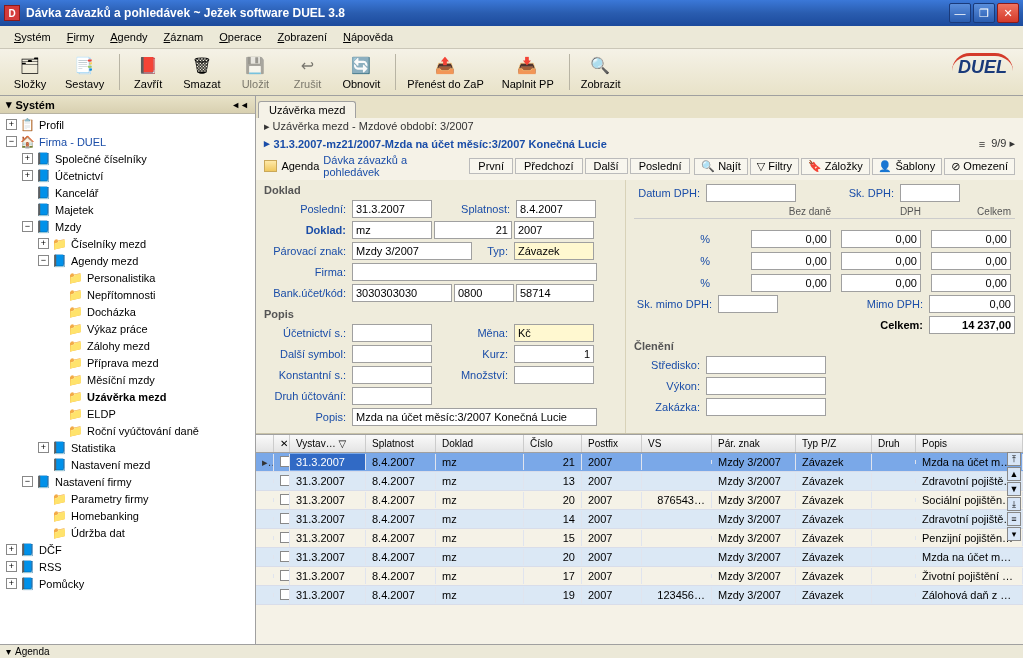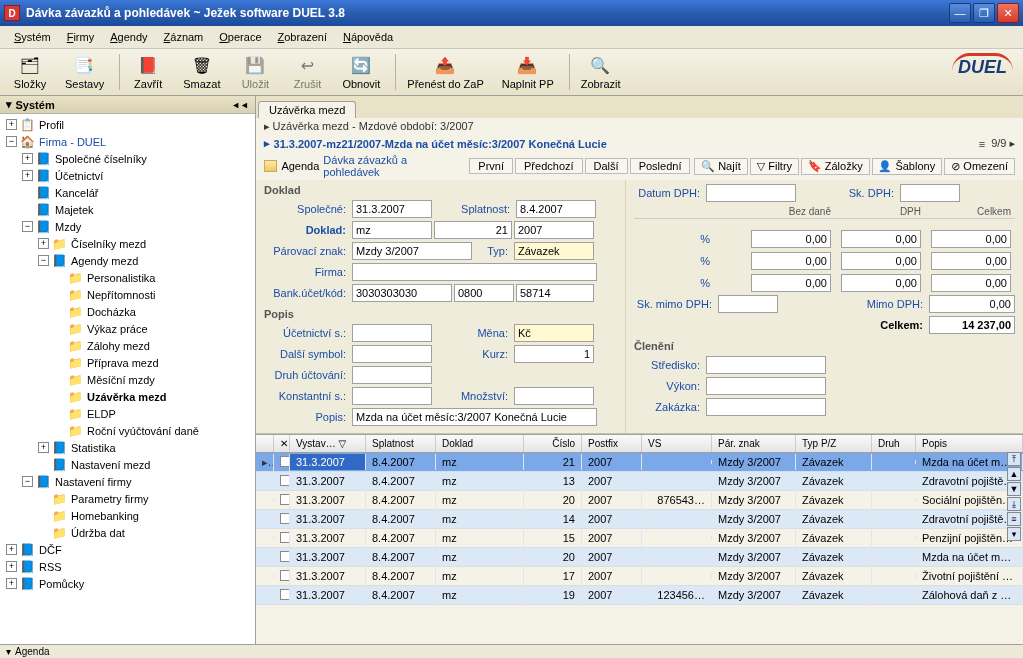--- a/index.html
+++ b/index.html
@@ -275,21 +275,21 @@
 .gc{padding:2px 6px;border-right:1px solid #e0e4ee;overflow:hidden;white-space:nowrap;text-overflow:ellipsis;font-size:11px;}
 .gc.ra{text-align:right;}
 .row-marker{width:18px;text-align:center;color:#333;}
 .row-chk{width:16px;}
 .row-chk .cb{width:11px;height:11px;border:1px solid #888;background:#fff;display:inline-block;}
 .side-icons{position:absolute;right:2px;top:0;display:flex;flex-direction:column;gap:1px;}
 .side-icon{width:14px;height:14px;border:1px solid #888;background:#d8e6f8;font-size:9px;text-align:center;line-height:12px;cursor:pointer;}
 .col-vy{width:76px;}
 .col-sp{width:70px;}
 .col-dk{width:88px;}
-.col-ci{width:58px;text-align:right;}
+.col-ci{width:58px;}
 .col-pf{width:60px;}
 .col-vs{width:70px;text-align:left;}
 .col-pz{width:84px;}
 .col-tp{width:76px;}
 .col-dr{width:44px;}
 .col-po{flex:1;}
 .grid-wrapper{position:relative;flex:1;display:flex;flex-direction:column;overflow:hidden;}
 </style>
 </head>
 <body>
@@ -561,21 +561,21 @@
             <span>⊘</span>
             <span>Omezení</span>
           </span>
         </span>
     </div>
 
     <div class="form-area">
       <div class="form-col left">
         <div class="sect-title">Doklad</div>
         <div class="frow">
-          <div class="flabel w1">Společné:</div>
+          <div class="flabel w1">Poslední:</div>
           <input class="finput" style="width: 80px;" value="31.3.2007">
           <div class="flabel" style="width:80px">Splatnost:</div>
           <input class="finput" style="width: 80px;" value="8.4.2007">
         </div>
         <div class="frow">
           <div class="flabel w1" style="font-weight:bold">Doklad:</div>
           <input class="finput" style="width: 80px;" value="mz">
           <input class="finput ralign" style="width: 78px;" value="21">
           <input class="finput" style="width: 80px;" value="2007">
         </div>
@@ -603,28 +603,28 @@
           <div class="flabel" style="width:78px">Měna:</div>
           <input class="finput yellow" style="width: 80px;" value="Kč">
         </div>
         <div class="frow">
           <div class="flabel w1">Další symbol:</div>
           <input class="finput" style="width: 80px;">
           <div class="flabel" style="width:78px">Kurz:</div>
           <input class="finput ralign" style="width: 80px;" value="1">
         </div>
         <div class="frow">
-          <div class="flabel w1">Druh účtování:</div>
-          <input class="finput" style="width: 80px;">
-        </div>
-        <div class="frow">
           <div class="flabel w1">Konstantní s.:</div>
           <input class="finput" style="width: 80px;">
           <div class="flabel" style="width:78px">Množství:</div>
           <input class="finput ralign" style="width: 80px;" value="">
+        </div>
+        <div class="frow">
+          <div class="flabel w1">Druh účtování:</div>
+          <input class="finput" style="width: 80px;">
         </div>
         <div class="frow">
           <div class="flabel w1">Popis:</div>
           <input class="finput" style="width: 245px;" value="Mzda na účet měsíc:3/2007 Konečná Lucie">
         </div>
       </div>
 
       <div class="form-col right">
         <div class="frow">
           <div class="flabel" style="width:70px">Datum DPH:</div>

